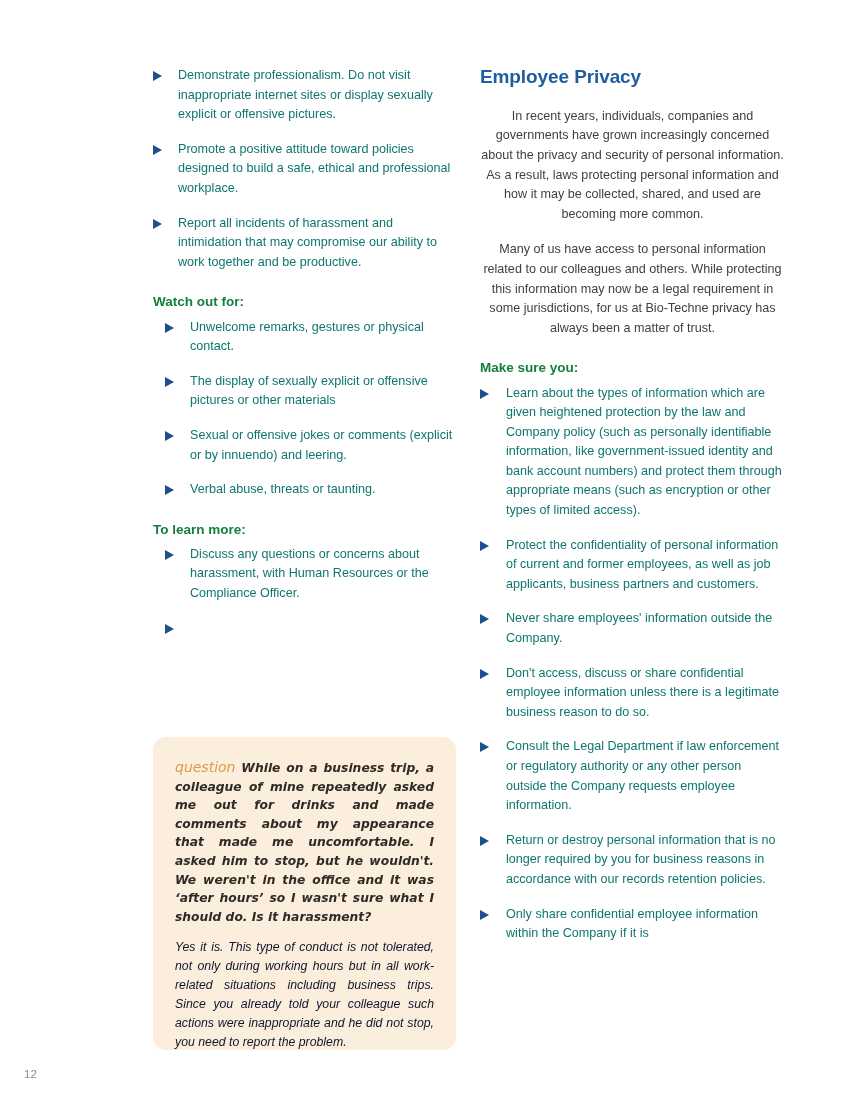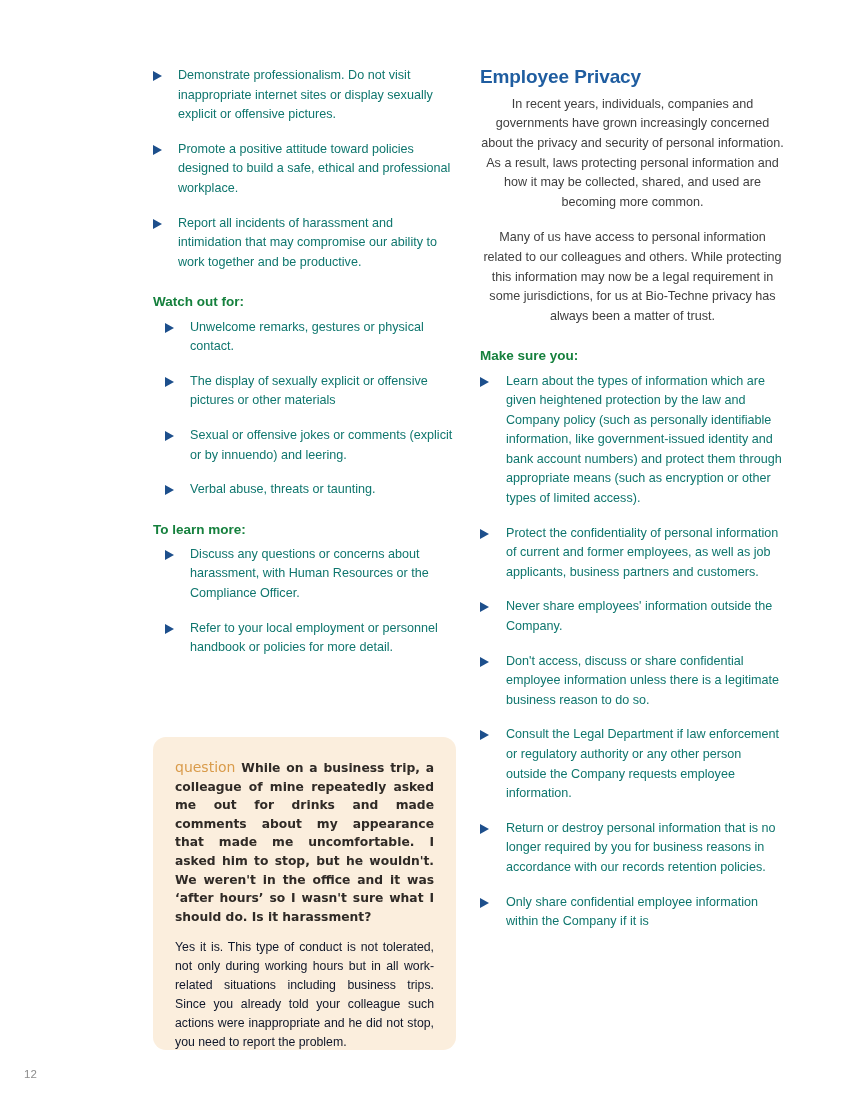--- a/index.html
+++ b/index.html
@@ -29,21 +29,21 @@
   }
   .col-left  { left: 153px; width: 305px; }
   .col-right { left: 480px; width: 305px; }
 
   
   .section-title {
     color: #1f5da0;
     font-size: 19px;
     font-weight: bold;
     letter-spacing: -0.1px;
-    margin: 0 0 6px 0;
+    margin: 0 0 18px 0;
     line-height: 1.2;
   }
   .subhead {
     color: #15803d;
     font-size: 13.5px;
     font-weight: bold;
     margin: 22px 0 7px 0;
     line-height: 1.2;
   }
   .col-left .subhead { margin-left: 0; }
@@ -91,20 +91,21 @@
   .qa-box {
     position: absolute;
     left: 153px;
     top: 737px;
     width: 303px;
     height: 313px;
     background: #fbeedd;
     border-radius: 13px;
     box-sizing: border-box;
     padding: 21px 22px 0 22px;
+    font-style: italic;
   }
   .qa-question {
     font-family: "DejaVu Sans", sans-serif;
     font-weight: bold;
     font-size: 12.3px;
     line-height: 18.6px;
     color: #2f2a26;
     text-align: justify;
     margin: 0 0 12px 0;
   }
@@ -174,21 +175,20 @@
     </ul>
 
     <h3 class="subhead">To learn more:</h3>
     <ul class="bullets indented">
       <li>
         <span class="tri"></span>
         <span>Discuss any questions or concerns  about harassment, with Human Resources or the Compliance Officer.</span>
       </li>
       <li>
         <span class="tri"></span>
-        <span>Refer to your local employment or personnel handbook or policies for more detail.</span>
       </li>
     </ul>
 
   </div>
 
   <div class="qa-box">
     <p class="qa-question"><span class="qa-label">question</span> <span>While on a business trip, a colleague of mine repeatedly asked me out for drinks and made comments about my appearance that made me uncomfortable. I asked him to stop, but he wouldn't. We weren't in the office and it was ‘after hours’ so I wasn't sure what I should do. Is it harassment?</span></p>
     <p class="qa-answer">Yes it is. This type of conduct is not tolerated, not only during working hours but in all work-related situations including business trips. Since you already told your colleague such actions were inappropriate and he did not stop, you need to report the problem.</p>
   </div>
 

